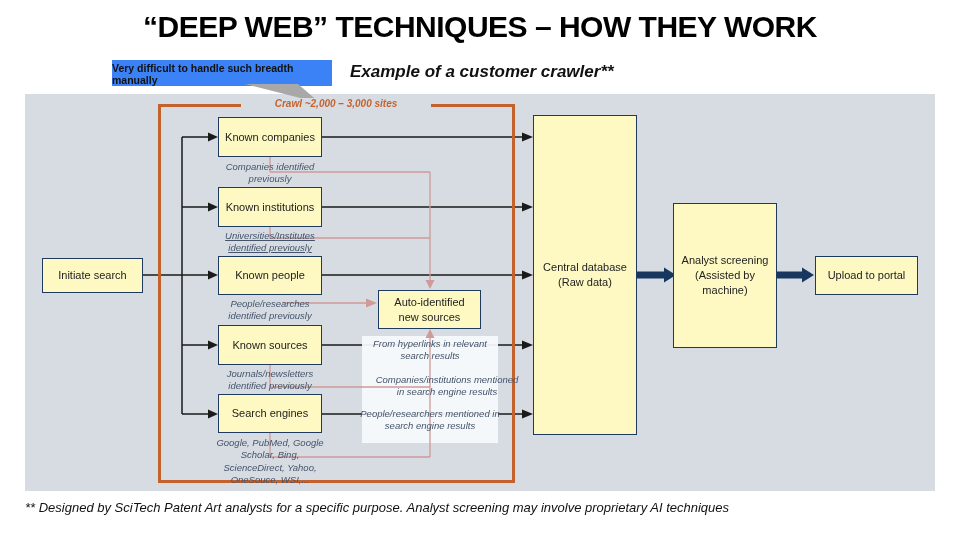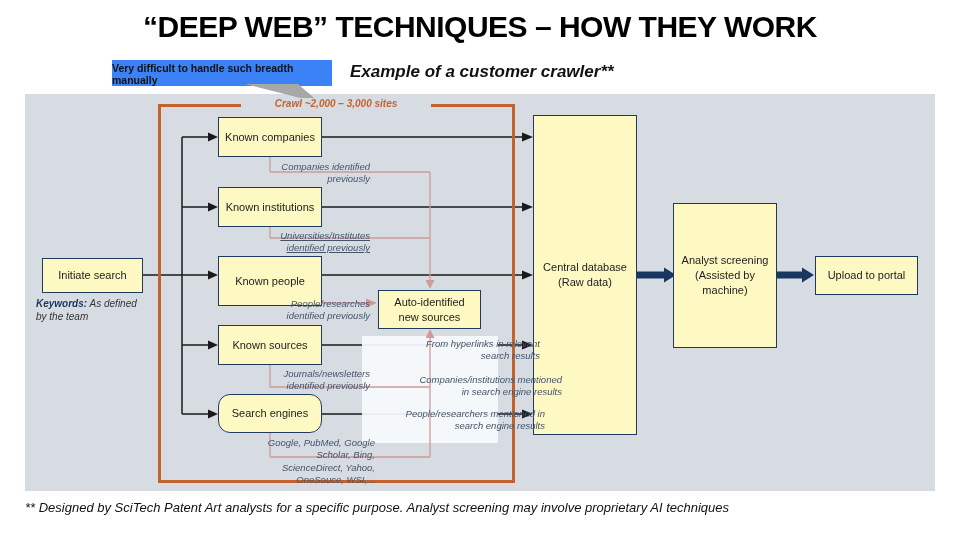--- a/index.html
+++ b/index.html
@@ -20,21 +20,21 @@
       font-size:10px;font-style:italic;font-weight:bold;color:#c4622d;
       background:#d7dce3;}
   svg.layer{left:0;top:0;width:960px;height:540px;pointer-events:none;}
   .overlay-panel{left:362px;top:336px;width:136px;height:107px;
       background:rgba(248,250,252,0.93);}
   .box{background:#fef9c3;border:1.5px solid #1f3a5f;box-sizing:border-box;
       display:flex;align-items:center;justify-content:center;text-align:center;
       font-size:11px;color:#222;line-height:1.35;}
   .prelines{white-space:pre-line;}
   .annotation{font-size:9.5px;font-style:italic;color:#44546a;
-      text-align:right;line-height:1.3;margin-left:40px;}
+      text-align:center;line-height:1.3;}
   .side-note{left:36px;top:297px;width:112px;font-size:10px;
       font-style:italic;color:#333;line-height:1.3;}
   .side-note p{margin:0 0 7px 0;}
   .side-note .lbl{font-weight:bold;color:#17365d;}
   .footer-note{left:25px;top:500px;width:910px;font-size:13px;
       font-style:italic;color:#111;}
 </style>
 </head>
 <body>
 
@@ -112,27 +112,27 @@
 
 <div class="abs box" style="left:42px;top:258px;width:101px;height:35px;">
   <span class="prelines">Initiate search</span>
 </div>
 <div class="abs box" style="left:218px;top:117px;width:104px;height:40px;">
   <span class="prelines">Known companies</span>
 </div>
 <div class="abs box" style="left:218px;top:187px;width:104px;height:40px;">
   <span class="prelines">Known institutions</span>
 </div>
-<div class="abs box" style="left:218px;top:256px;width:104px;height:50px;">
+<div class="abs box" style="left:218px;top:256px;width:104px;height:39px;">
   <span class="prelines">Known people</span>
 </div>
 <div class="abs box" style="left:218px;top:325px;width:104px;height:40px;">
   <span class="prelines">Known sources</span>
 </div>
-<div class="abs box" style="left:218px;top:394px;width:104px;height:39px;border-radius:12px;">
+<div class="abs box" style="left:218px;top:394px;width:104px;height:39px;">
   <span class="prelines">Search engines</span>
 </div>
 <div class="abs box" style="left:378px;top:290px;width:103px;height:39px;">
   <span class="prelines">Auto-identified
 new sources</span>
 </div>
 <div class="abs box" style="left:533px;top:115px;width:104px;height:320px;">
   <span class="prelines">Central database
 (Raw data)</span>
 </div>
@@ -158,16 +158,15 @@
 ScienceDirect, Yahoo,
 OneSouce, WSI,...</div>
 <div class="abs annotation prelines" style="left:360px;top:338px;width:140px;">From hyperlinks in relevant
 search results</div>
 <div class="abs annotation prelines" style="left:372px;top:374px;width:150px;">Companies/institutions mentioned
 in search engine results</div>
 <div class="abs annotation prelines" style="left:355px;top:408px;width:150px;">People/researchers mentioned in
 search engine results</div>
 
 <div class="abs side-note">
-  <p><span class="lbl">Keywords:</span><span> As defined by the team</span></p>
 </div>
 
 <div class="abs footer-note">** Designed by SciTech Patent Art analysts for a specific purpose. Analyst screening may involve proprietary AI techniques</div>
 
 </body></html>

